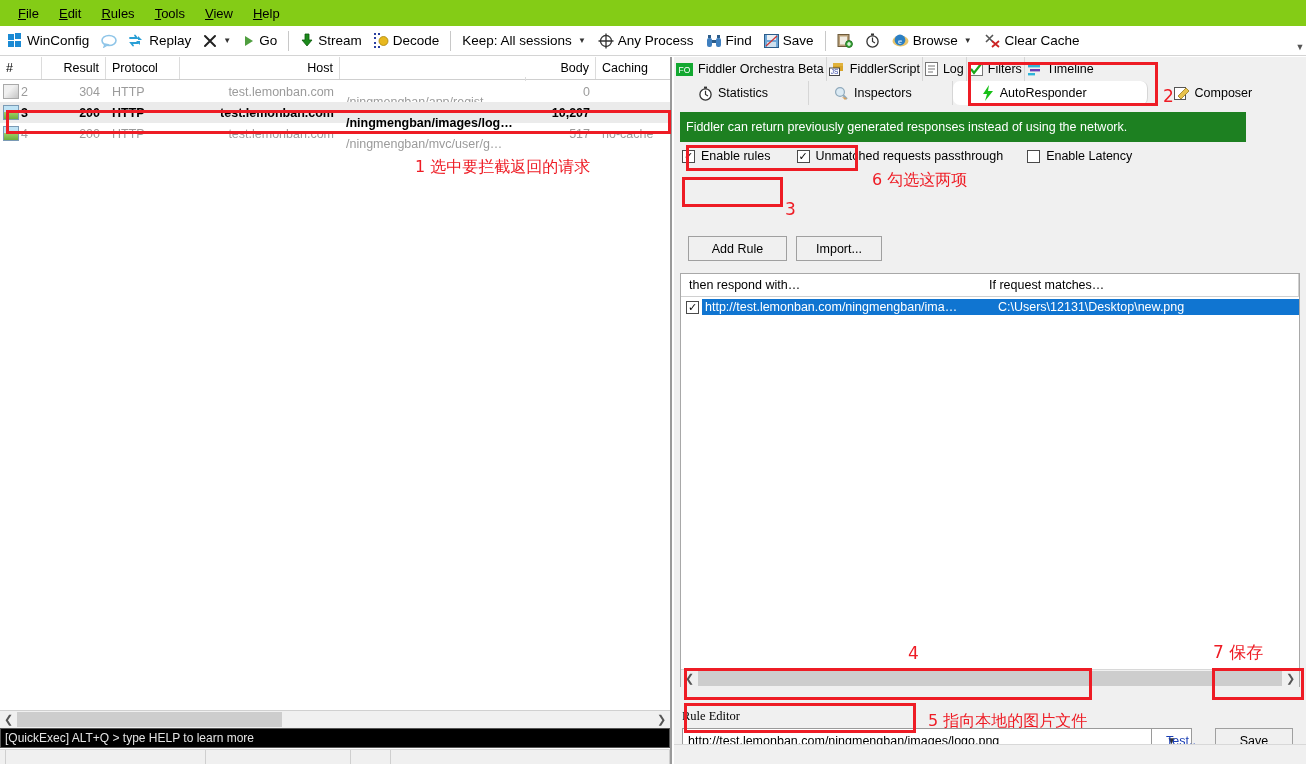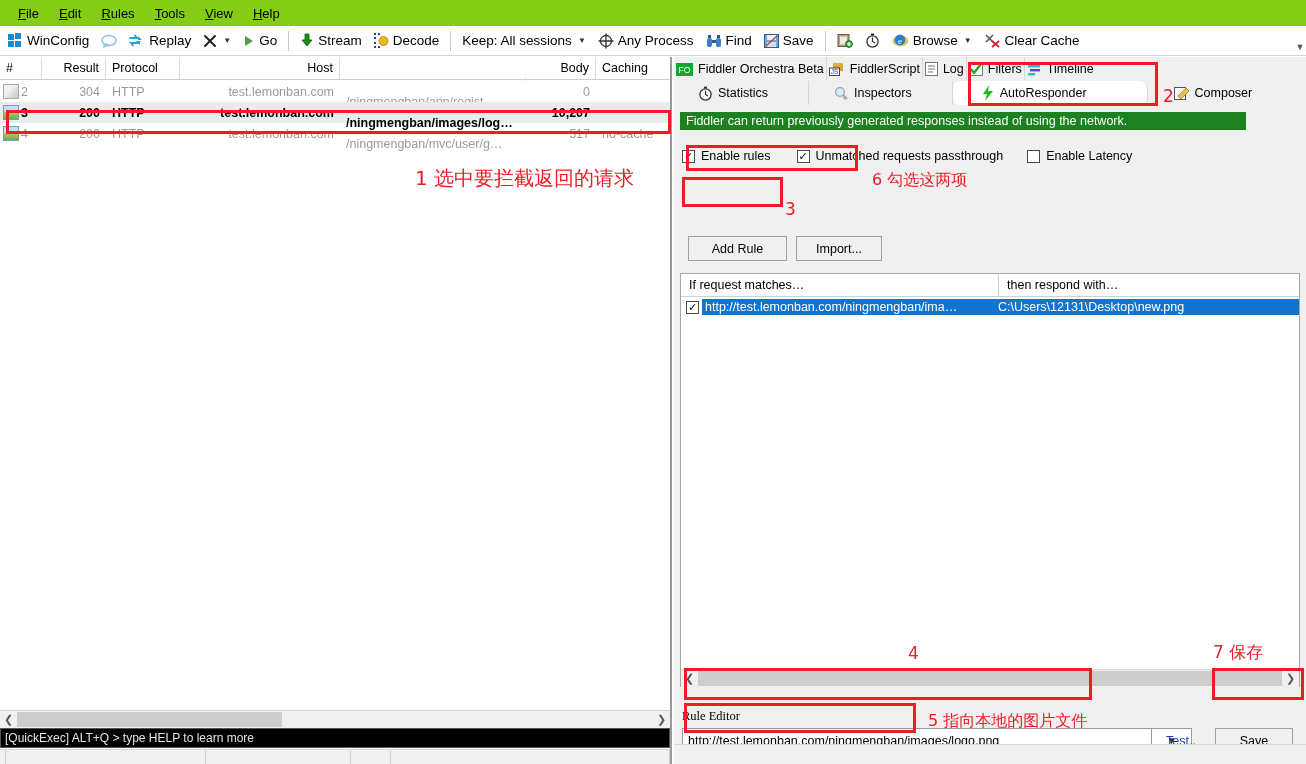--- a/index.html
+++ b/index.html
@@ -136,21 +136,21 @@
   .tab {
     display: flex; align-items: center; gap: 5px;
     padding: 0 2px; font-size: 12.5px; white-space: nowrap;
     border-right: 1px solid #d6d6d6;
     background: #f0f0f0; cursor: default;
   }
   .tab.active { background: #ffffff; border-radius: 7px; }
 
   
   #banner {
-    position: absolute; left: 6px; top: 55px; width: 566px; height: 18px;
+    position: absolute; left: 6px; top: 55px; width: 566px; height: 30px;
     background: #1d8021; color: #ffffff; font-size: 12.5px;
     display: flex; align-items: center; padding-left: 6px;
   }
 
   
   #cbrow { position: absolute; left: 8px; top: 88px; width: 600px; height: 22px;
     display: flex; align-items: center; }
   .cb-wrap { display: flex; align-items: center; gap: 6px; font-size: 12.5px; }
   .cbox {
     width: 13px; height: 13px; border: 1px solid #4a4a4a; background: #fff;
@@ -547,22 +547,22 @@
 
     <div class="btn" id="btn-addrule">
       <span>Add Rule</span>
     </div>
     <div class="btn" id="btn-import">
       <span>Import...</span>
     </div>
 
     <div id="rules-grid">
       <div id="rules-head">
+        <div class="rcol rcol-b">then respond with…</div>
         <div class="rcol rcol-a">If request matches…</div>
-        <div class="rcol rcol-b">then respond with…</div>
       </div>
       <div class="rule-row">
         <span class="cbox" style="margin-left:5px;">✓</span>
         <span class="rmatch" style="width:290px;">http://test.lemonban.com/ningmengban/ima…</span>
         <span class="rresp">C:\Users\12131\Desktop\new.png</span>
       </div>
 
       <div id="rules-hscroll">
         <div class="sb-arrow">❮</div>
         <div class="sb-track">
@@ -586,21 +586,21 @@
     <div class="ed-input" id="ed-resp">
       
     </div>
     <div id="ed-resp-fill"></div>
     <div id="ed-resp-combo">▼</div>
 
     <div id="right-bottom-strip"></div>
   </div>
 
   <div class="ann-box" style="left:6px;  top:110px; width:665px; height:24px;"></div>
-  <div class="ann-txt" style="left:415px; top:157px; font-size:20px;margin-top:8px;">1 选中要拦截返回的请求</div>
+  <div class="ann-txt" style="left:415px; top:157px; font-size:16px;">1 选中要拦截返回的请求</div>
 
   <div class="ann-box" style="left:968px; top:62px;  width:190px; height:44px;"></div>
   <div class="ann-txt" style="left:1163px;top:86px;  font-size:17px;">2</div>
 
   <div class="ann-box" style="left:682px; top:177px; width:101px; height:30px;"></div>
   <div class="ann-txt" style="left:785px; top:199px; font-size:17px;">3</div>
 
   <div class="ann-box" style="left:684px; top:668px; width:408px; height:32px;"></div>
   <div class="ann-txt" style="left:908px; top:643px; font-size:17px;">4</div>
 

